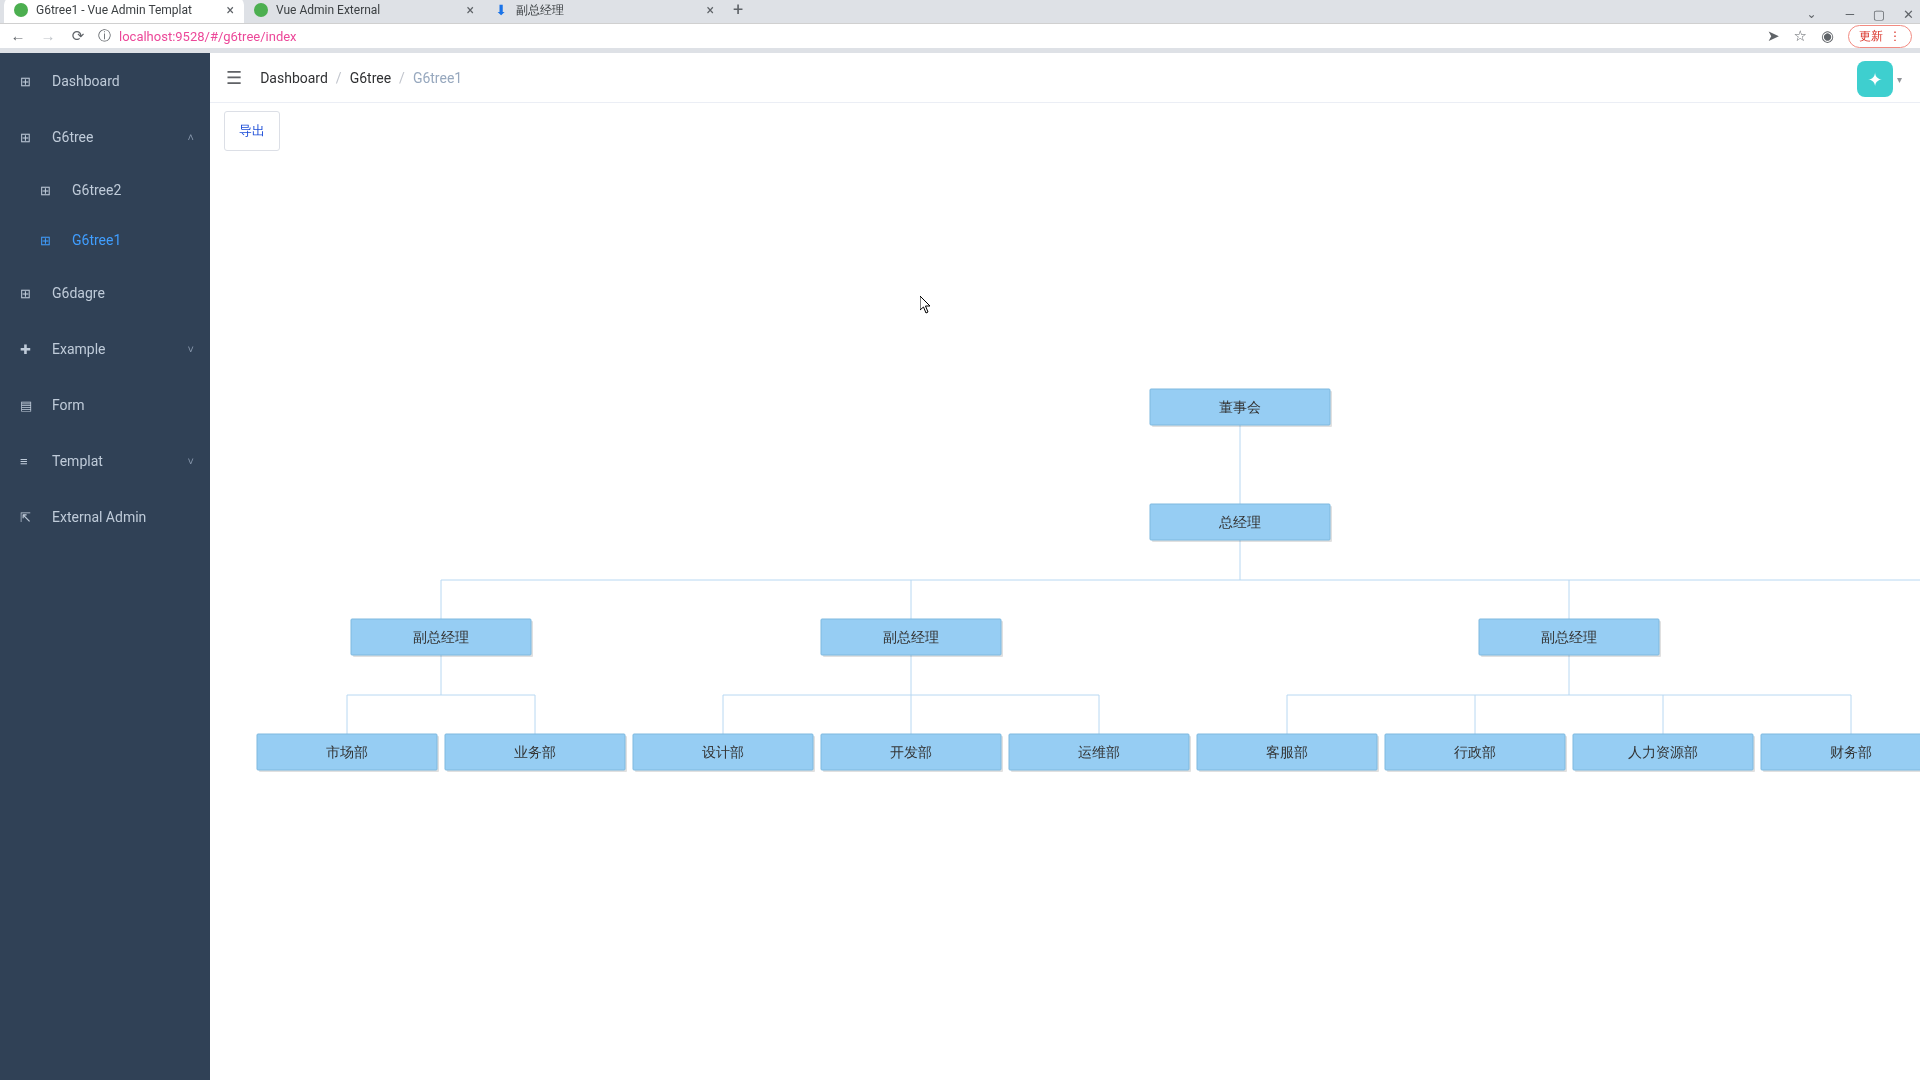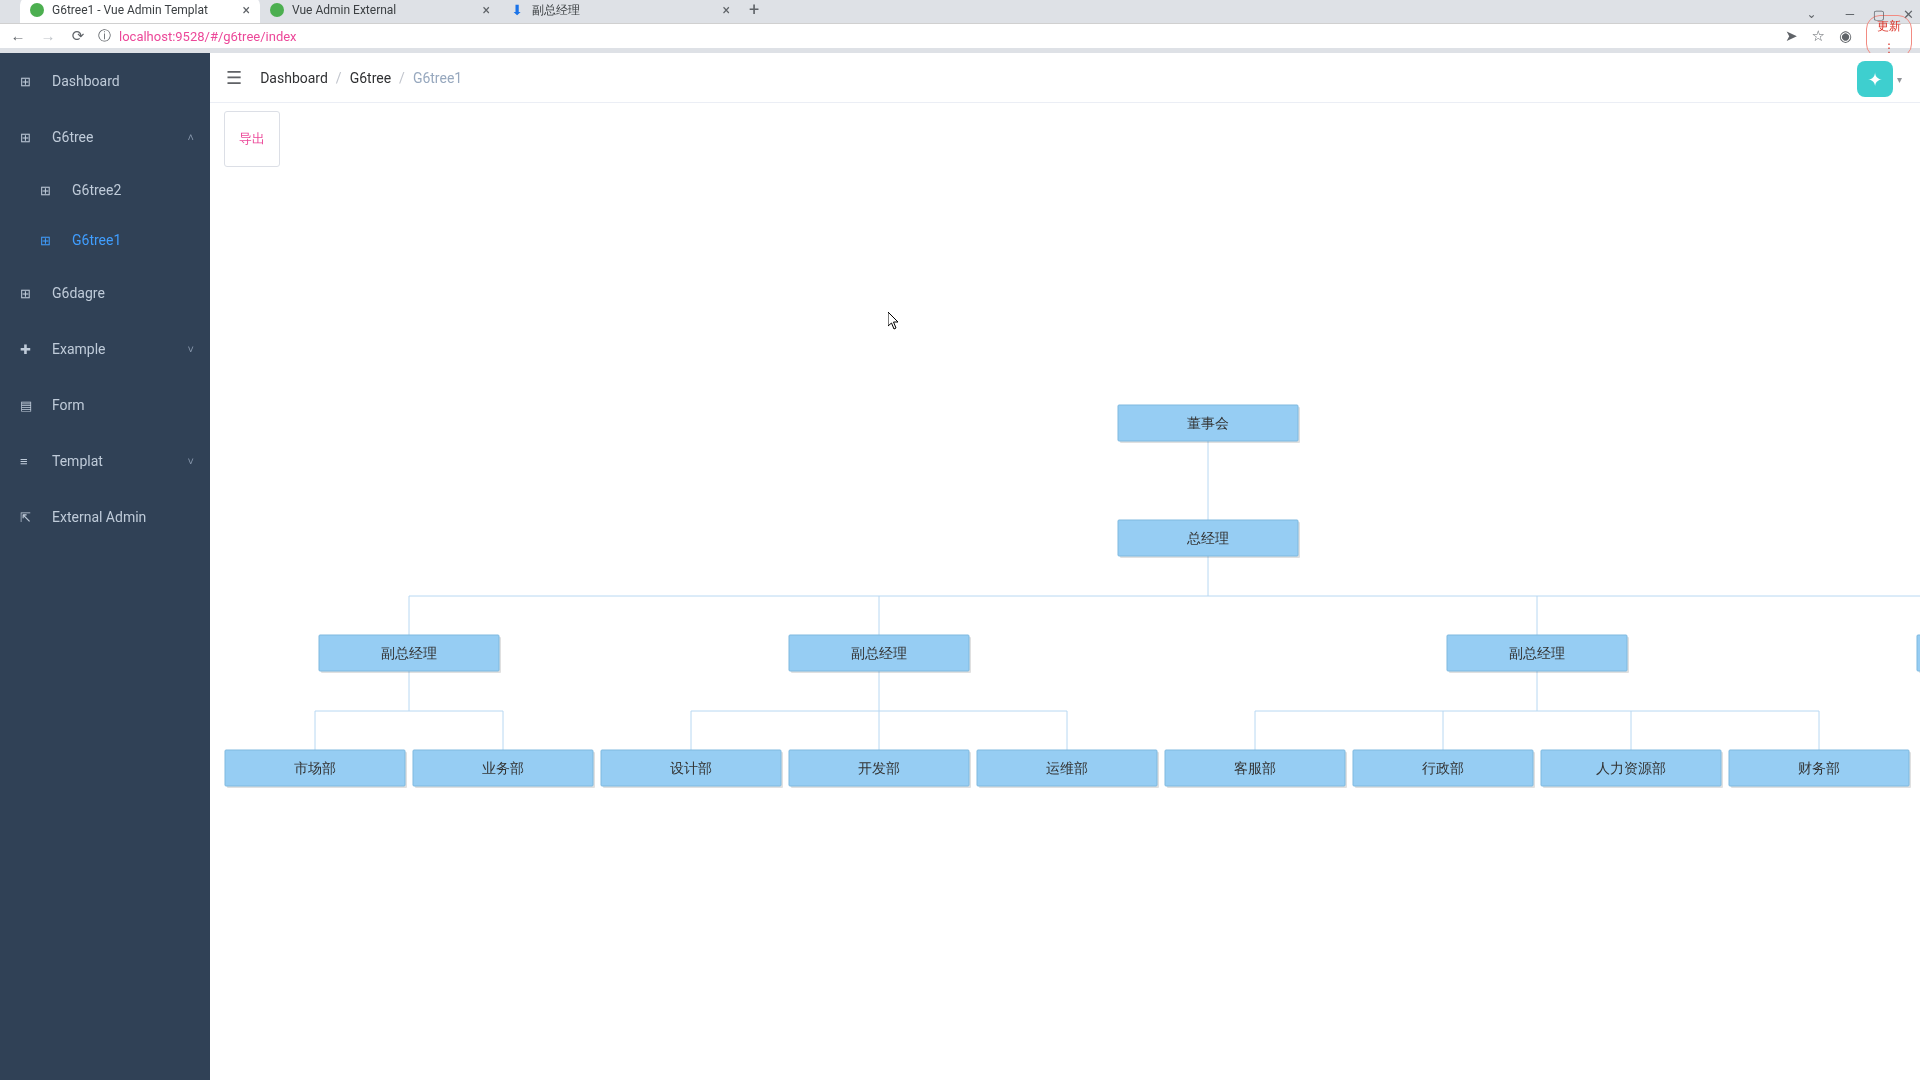--- a/index.html
+++ b/index.html
@@ -1,39 +1,39 @@
 <!DOCTYPE html>
 <html><head>
 <meta charset="utf-8">
 <style>
 * { margin: 0; padding: 0; box-sizing: border-box; font-family: -apple-system, BlinkMacSystemFont, "Segoe UI", Roboto, Arial, sans-serif; }
 html, body { width: 1920px; height: 1080px; overflow: hidden; background: #fff; }
 
 
 .browser-chrome { width: 100%; height: 53px; background: #dee1e6; display: flex; flex-direction: column; }
-.tab-strip { height: 23px; display: flex; align-items: flex-end; padding-left: 20px; position: relative; }
+.tab-strip { height: 23px; display: flex; align-items: flex-end; padding-left: 4px; position: relative; }
 .tab { height: 26px; width: 240px; background: #fff; border-radius: 8px 8px 0 0; display: flex; align-items: center; padding: 0 10px; font-size: 12px; color: #3c4043; margin-right: 0px; position: relative; }
 .tab.inactive { background: transparent; }
 .tab .favicon { width: 14px; height: 14px; border-radius: 50%; background: #4caf50; margin-right: 8px; flex: none; }
 .tab .favicon.dl { background: none; color: #1a73e8; font-size: 14px; display:flex;align-items:center;justify-content:center;}
 .tab .title { flex: 1; white-space: nowrap; overflow: hidden; text-overflow: ellipsis; }
 .tab .close { margin-left: 6px; color: #5f6368; font-size: 14px; cursor: pointer; }
 .tab-add { width: 28px; height: 28px; display:flex;align-items:center;justify-content:center;color:#5f6368;font-size:18px;cursor:pointer;}
 .win-controls { position: absolute; right: 6px; top: 0; height: 28px; display:flex; align-items:center; gap: 18px; color:#5f6368; }
 .win-controls span { cursor:pointer; font-size:13px; }
 .win-controls .chev { font-size: 12px; margin-right: 10px; }
 
 .addr-bar { height: 25px; background: #fff; border-top: 1px solid #d0d0d0; display:flex; align-items:center; padding: 0 8px; gap: 10px; }
 .addr-bar .nav-btn { color:#5f6368; cursor:pointer; width:20px; text-align:center; font-size:15px; }
 .addr-bar .nav-btn.fwd { color:#bfc3c8; }
 .addr-bar .url-box { flex:1; display:flex; align-items:center; gap:8px; color:#5f6368; font-size:13px; }
 .addr-bar .url-box .url-text { color:#ec4899; }
 .addr-right { display:flex; align-items:center; gap:14px; }
 .addr-right .icon { color:#5f6368; cursor:pointer; font-size:15px; }
-.update-pill { border:1px solid #f28b82; color:#d93025; border-radius:14px; padding:2px 10px; font-size:12px; display:flex; align-items:center; gap:6px; cursor:pointer;flex-direction:column;}
+.update-pill { border:1px solid #f28b82; color:#d93025; border-radius:14px; padding:2px 10px; font-size:12px; display:flex; align-items:center; gap:6px; cursor:pointer;}
 
 
 .app { width:100%; height: calc(1080px - 53px); display:flex; }
 .sidebar { width: 210px; background:#304156; color:#bfcbd9; height:100%; overflow:auto; }
 .side-item { height: 56px; display:flex; align-items:center; padding: 0 20px; font-size:14px; cursor:pointer; position:relative; }
 .side-item.sub { padding-left: 40px; height:50px; }
 .side-item.active { color:#409eff; }
 .side-item .s-icon { width:18px; margin-right:14px; font-size:13px; }
 .side-item .chevr { position:absolute; right:16px; color:#8696ab; font-size:11px; }
 
@@ -42,23 +42,23 @@
 .hamburger { color:#606266; font-size:18px; margin-right:18px; cursor:pointer; }
 .breadcrumb { font-size:14px; color:#606266; display:flex; gap:8px; align-items:center;}
 .breadcrumb .sep { color:#c0c4cc; }
 .breadcrumb .bc-link { color:#303133; cursor:pointer; }
 .breadcrumb .bc-current { color:#97a8be; }
 .avatar-wrap { position:absolute; right:18px; top:8px; display:flex; align-items:center; gap:4px; }
 .avatar { width:36px; height:36px; border-radius:8px; background:#3ecfcf; display:flex;align-items:center;justify-content:center;color:#fff;font-size:18px; cursor:pointer;}
 .avatar-wrap .drop { font-size:10px; color:#909399; cursor:pointer; }
 
 .toolbar { padding: 8px 14px; }
-.export-btn { border:1px solid #dcdfe6; background:#fff; color:#ec4899; font-size:13px; padding:18px 14px; border-radius:3px; cursor:pointer; }
-
-.canvas { flex:1; position:relative; }
+.export-btn { border:1px solid #dcdfe6; background:#fff; color:#1d4ed8; font-size:13px; padding:10px 14px; border-radius:3px; cursor:pointer; }
+
+.canvas { flex:1; position:relative;margin-left:32px; }
 svg.tree { position:absolute; left:0; top:0; }
 
 
 .org-node { fill:#96cdf3; stroke:#7eb9df; stroke-width:1; }
 .org-text { font-size:14px; fill:#333; text-anchor:middle; dominant-baseline:central; }
 .org-shadow { fill:rgba(0,0,0,0.12); }
 .edge { stroke:#b8d8f2; stroke-width:1; fill:none; }
 
 .cursor { position:absolute; width:12px; height:18px; pointer-events:none; }
 </style>

